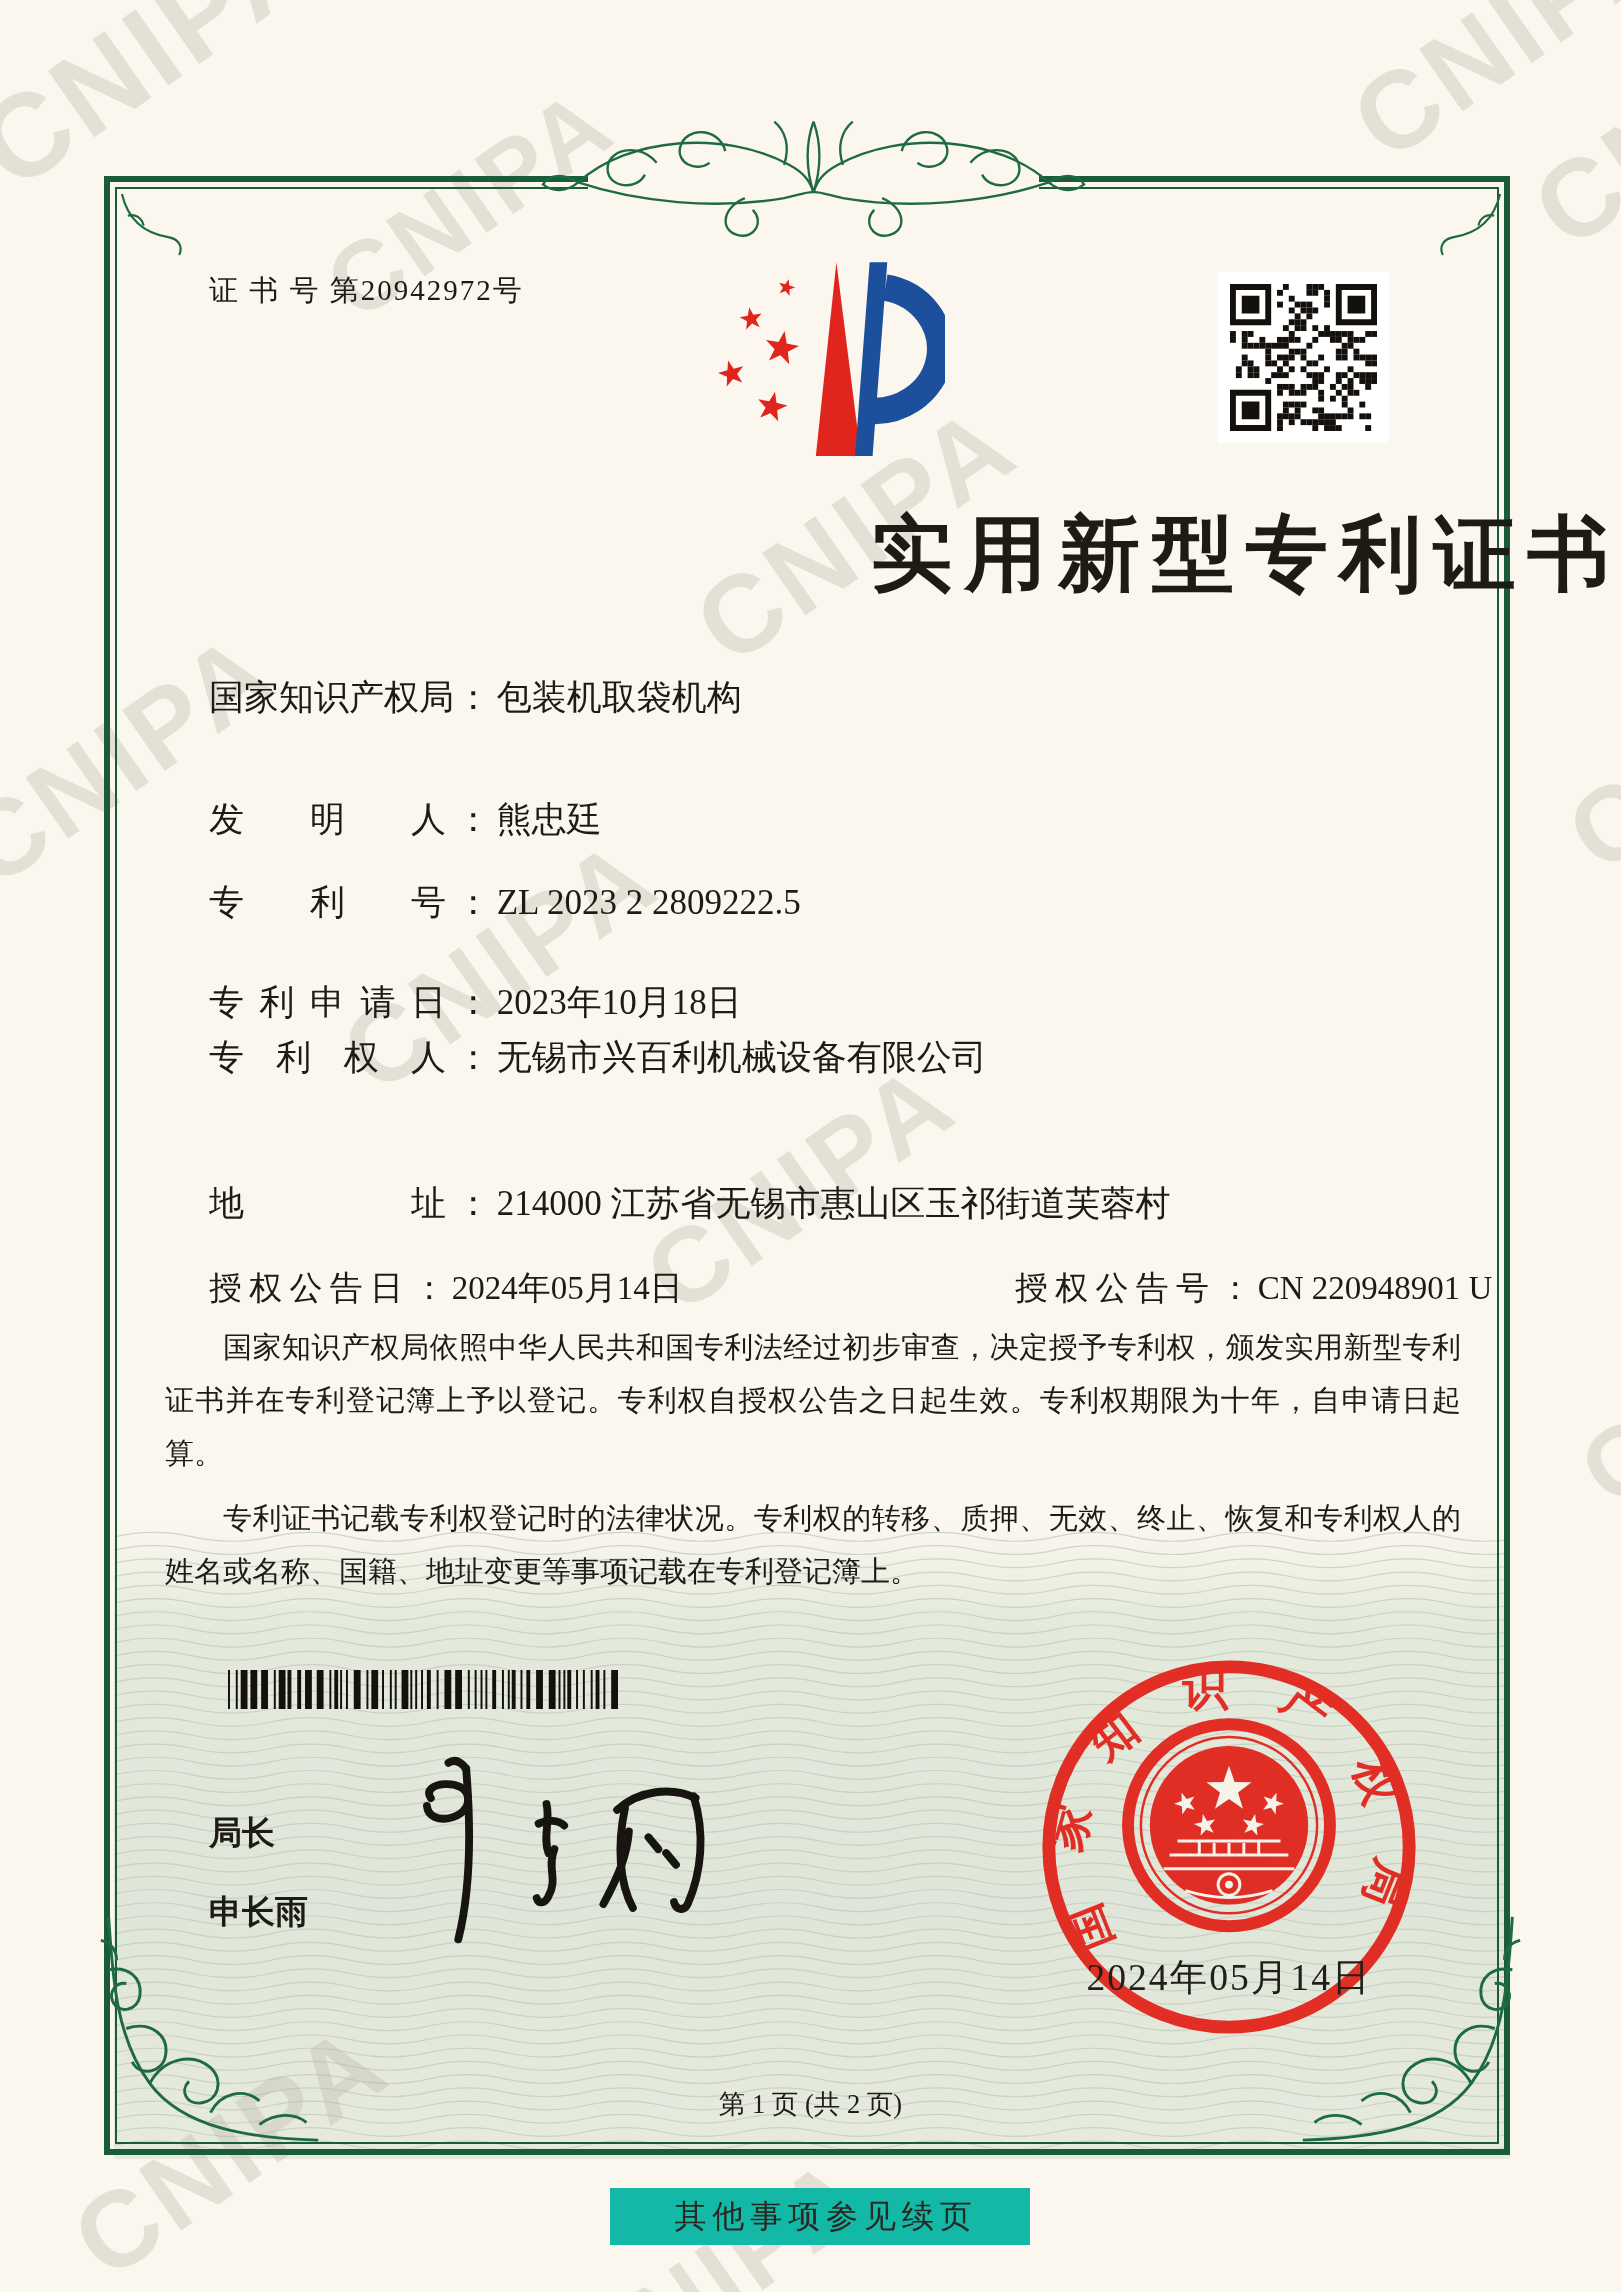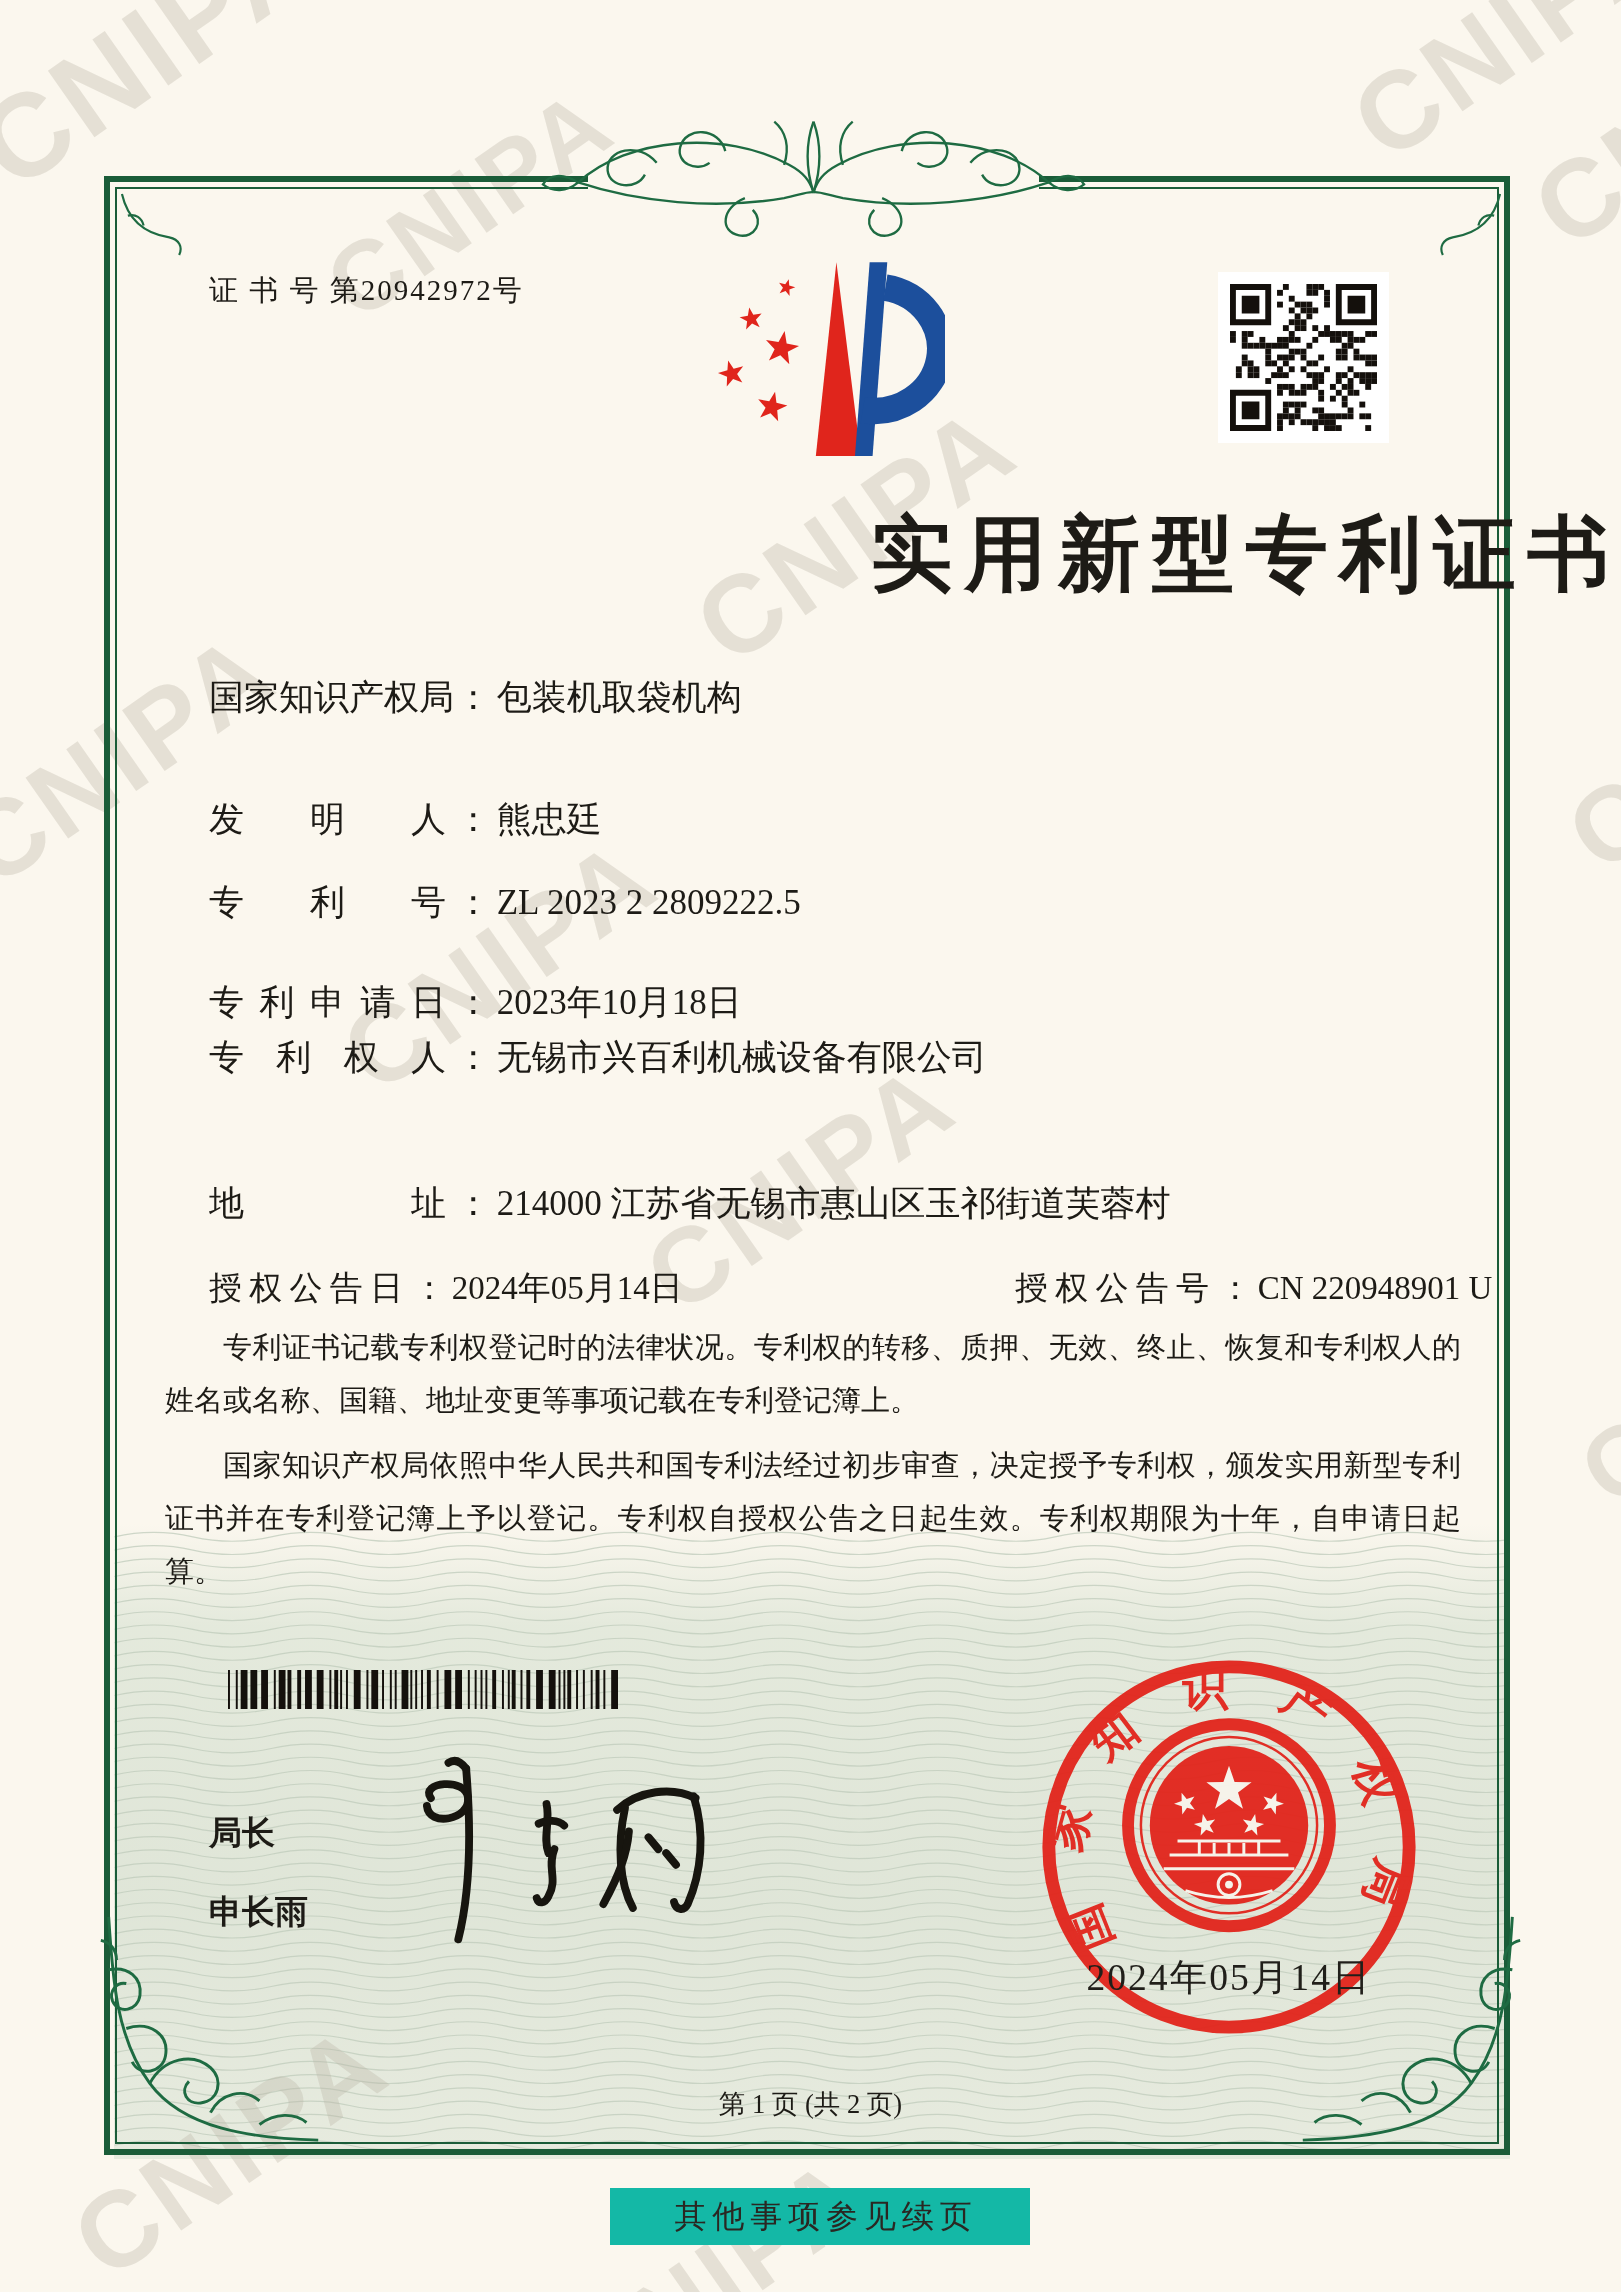--- a/index.html
+++ b/index.html
@@ -406,22 +406,22 @@
   <div class="row grant" style="top:1266px;width:1304px;">
     <span>
       <span class="lbl">授权公告日</span><span class="sep">：</span><span>2024年05月14日</span>
     </span>
     <span id="grant-no">
       <span class="lbl">授权公告号</span><span class="sep">：</span><span>CN 220948901 U</span>
     </span>
   </div>
 
   <div id="paras">
+    <p>国家知识产权局依照中华人民共和国专利法经过初步审查，决定授予专利权，颁发实用新型专利证书并在专利登记簿上予以登记。专利权自授权公告之日起生效。专利权期限为十年，自申请日起算。</p>
     <p>专利证书记载专利权登记时的法律状况。专利权的转移、质押、无效、终止、恢复和专利权人的姓名或名称、国籍、地址变更等事项记载在专利登记簿上。</p>
-    <p>国家知识产权局依照中华人民共和国专利法经过初步审查，决定授予专利权，颁发实用新型专利证书并在专利登记簿上予以登记。专利权自授权公告之日起生效。专利权期限为十年，自申请日起算。</p>
   </div>
 
   <svg id="barcode" width="392" height="39" viewBox="0 0 400 40">
       <rect x="0" y="0" width="2" height="40" fill="#14100c"></rect>
       <rect x="8" y="0" width="2" height="40" fill="#14100c"></rect>
       <rect x="13" y="0" width="7" height="40" fill="#14100c"></rect>
       <rect x="23" y="0" width="7" height="40" fill="#14100c"></rect>
       <rect x="34" y="0" width="7" height="40" fill="#14100c"></rect>
       <rect x="47" y="0" width="2" height="40" fill="#14100c"></rect>
       <rect x="52" y="0" width="7" height="40" fill="#14100c"></rect>

